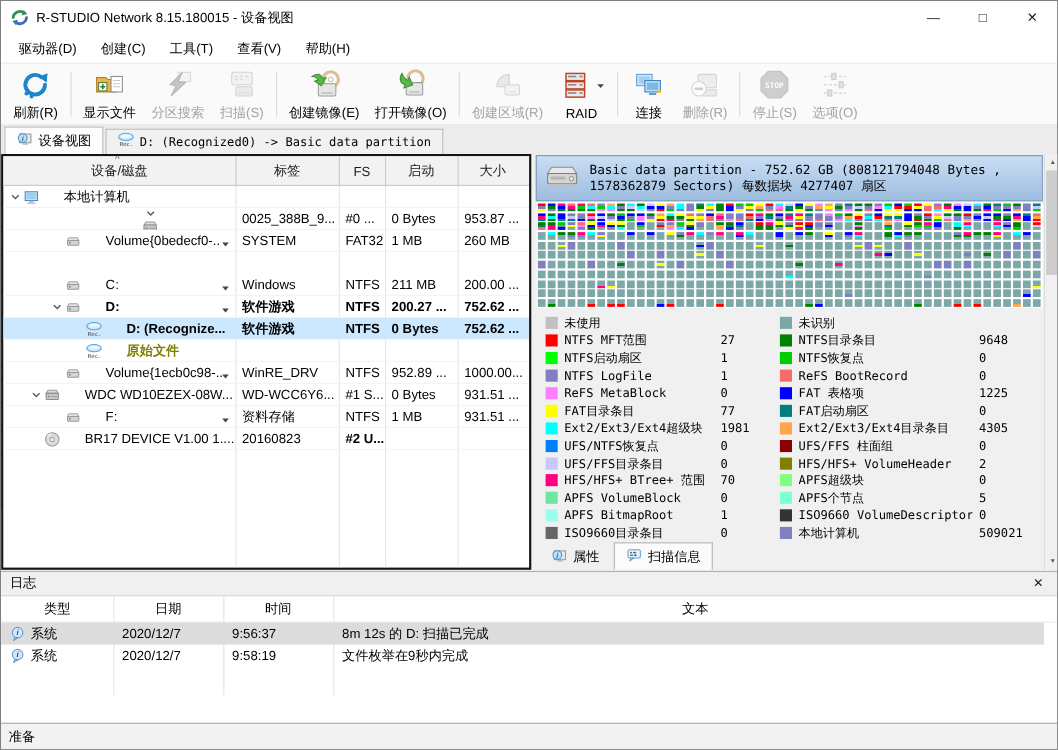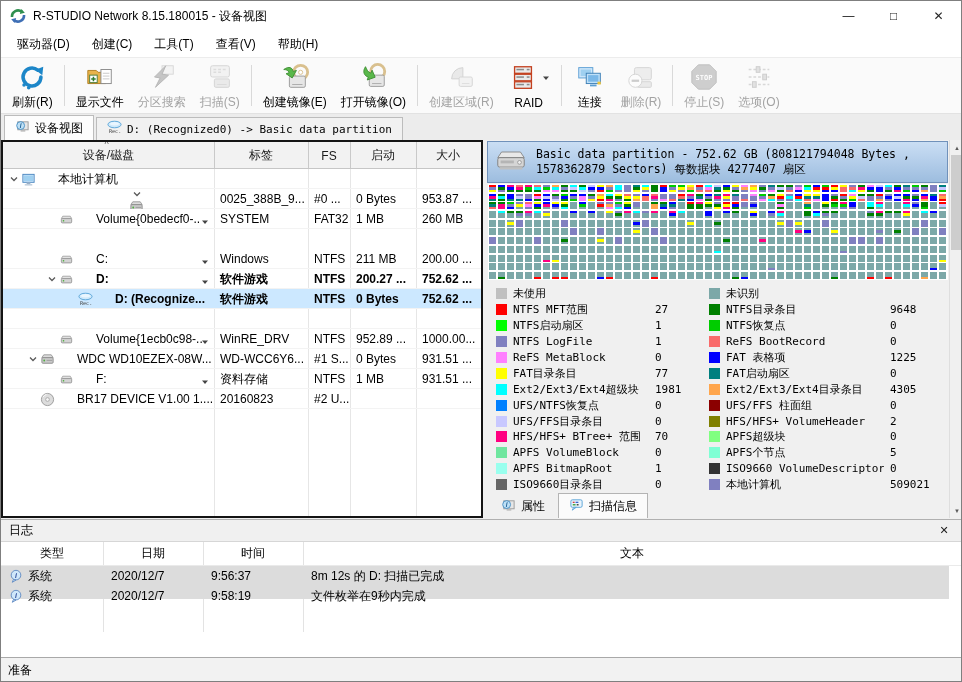--- a/index.html
+++ b/index.html
@@ -69,21 +69,21 @@
   .varrow{position:absolute;left:0;width:14px;height:15px;display:flex;align-items:center;justify-content:center;font-size:6px;color:#5a5a5a;}
   .vthumb{position:absolute;left:1px;top:15px;width:12px;height:95px;background:#cdcdcd;}
   
   .logpanel{position:absolute;left:0;top:518px;width:100%;height:138px;background:#fff;border-top:1px solid #b0b0b0;}
   .logtitle{height:22px;background:#f0f0f0;display:flex;align-items:center;padding:0 8px;border-bottom:1px solid #d6d6d6;}
   .logtitle .t{flex:1;}
   .logclose{width:18px;text-align:center;font-size:11px;color:#222;}
   .logbody{position:relative;height:116px;}
   .logth{position:absolute;top:0;height:24px;display:flex;align-items:center;justify-content:center;border-bottom:1px solid #eaeaea;}
   .lline{position:absolute;top:0;bottom:26px;width:1px;background:#e3e3e3;}
-  .logrow{position:absolute;left:0;right:12px;height:33px;}
+  .logrow{position:absolute;left:0;right:12px;height:20px;}
   .logrow.sel{background:#dcdcdc;}
   .logcell{position:absolute;top:0;height:20px;display:flex;align-items:center;white-space:nowrap;overflow:hidden;padding-left:8px;}
   .logcell .licon{margin-right:5px;display:flex;}
   
   .statusbar{position:absolute;left:0;top:656px;width:100%;height:26px;background:#f2f2f2;border-top:1px solid #a9a9a9;
     display:flex;align-items:center;padding:0 7px;}
 </style>
 </head>
 <body>
 
@@ -431,20 +431,31 @@
                 </svg>
               </span>
               <span class="rname b">D: (Recognize...</span>
             </div>
             <div class="cell b" style="left: 211px; width: 94px; padding-left: 6px;">软件游戏</div>
             <div class="cell b" style="left: 305px; width: 42px; padding-left: 6px;">NTFS</div>
             <div class="cell b" style="left: 347px; width: 66px; padding-left: 6px;">0 Bytes</div>
             <div class="cell b" style="left: 413px; width: 64px; padding-left: 6px;">752.62 ...</div>
           </div>
           <div class="trow" style="top: 140px;">
+            <div class="cell" style="left: 0px; width: 211px; padding-left: 61px;">
+              <span class="chev"></span>
+              <span class="ricon">
+                <svg viewBox="0 0 16 16" width="15" height="15">
+                  <ellipse cx="8" cy="4.8" rx="7" ry="3.5" fill="#cfe9fb" stroke="#5aa4d8"></ellipse>
+                  <ellipse cx="8" cy="4" rx="4.8" ry="1.8" fill="#eaf6ff"></ellipse>
+                  <text x="2" y="14" font-size="5.5" fill="#444" font-family="DejaVu Sans Mono,monospace">Rec.</text>
+                </svg>
+              </span>
+              <span class="rname b" style="color: rgb(128, 128, 0);">原始文件</span>
+            </div>
             <div class="cell b" style="left: 211px; width: 94px; padding-left: 6px;"></div>
             <div class="cell b" style="left: 305px; width: 42px; padding-left: 6px;"></div>
             <div class="cell b" style="left: 347px; width: 66px; padding-left: 6px;"></div>
             <div class="cell b" style="left: 413px; width: 64px; padding-left: 6px;"></div>
           </div>
           <div class="trow" style="top: 160px;">
             <div class="cell" style="left: 0px; width: 211px; padding-left: 42px;">
               <span class="chev"></span>
               <span class="ricon">
                 <svg viewBox="0 0 16 16" width="15" height="15">
@@ -511,21 +522,21 @@
               <span class="ricon">
                 <svg viewBox="0 0 16 16" width="15" height="15">
                   <circle cx="8" cy="8" r="6.5" fill="#dcdcdc" stroke="#9a9a9a"></circle>
                   <circle cx="8" cy="8" r="2" fill="#f5f5f5" stroke="#aaa"></circle>
                   <path d="M3 5.5a6.5 6.5 0 0 1 4-3" stroke="#fff" fill="none"></path>
                 </svg>
               </span>
               <span class="rname">BR17 DEVICE V1.00 1....</span>
             </div>
             <div class="cell" style="left: 211px; width: 94px; padding-left: 6px;">20160823</div>
-            <div class="cell" style="left: 305px; width: 42px; padding-left: 6px;">#2 U...</div>
+            <div class="cell" style="left: 305px; width: 42px; padding-left: 6px; font-weight: bold;">#2 U...</div>
             <div class="cell" style="left: 347px; width: 66px; padding-left: 6px;"></div>
             <div class="cell" style="left: 413px; width: 64px; padding-left: 6px;"></div>
           </div>
         </div>
     </div>
 
     <div class="rpanel">
       <div class="pheader">
         <span><svg viewBox="0 0 36 26" width="34" height="25">
               <path d="M4 10l4-6h20l4 6z" fill="#e8e8e8" stroke="#8a8a8a"></path>

